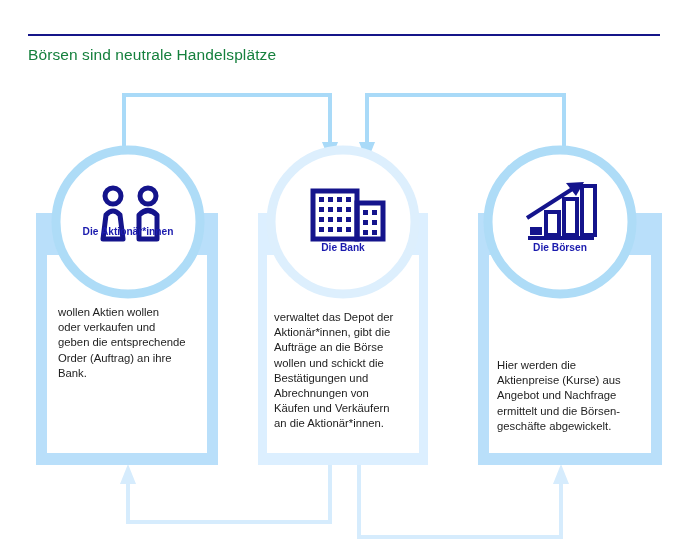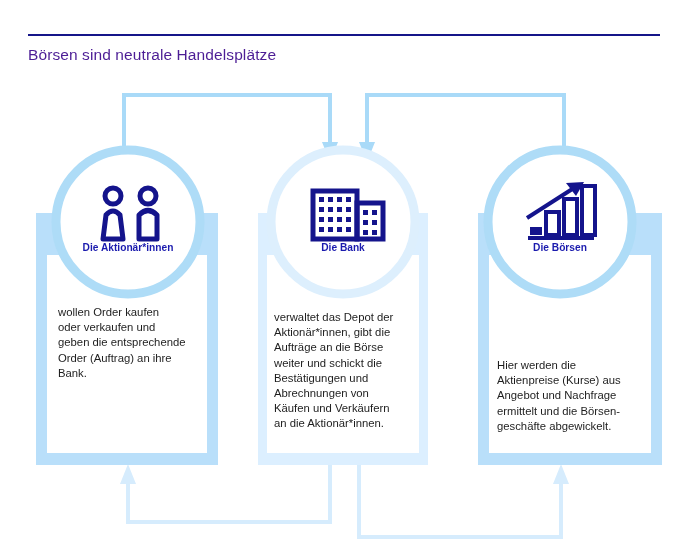--- a/index.html
+++ b/index.html
@@ -29,21 +29,21 @@
     top: 34px;
     width: 632px;
     height: 2px;
     background: #151589;
   }
   .page-title {
     position: absolute;
     left: 28px;
     top: 46px;
     font-size: 15.5px;
-    color: #4c1d95;
+    color: #15803d;
     letter-spacing: 0.1px;
     white-space: nowrap;
   }
 
   
   #artwork {
     position: absolute;
     left: 0; top: 0;
     width: 690px;
     height: 560px;
@@ -172,33 +172,33 @@
         <rect x="546" y="212" width="13" height="23" fill="none" stroke="#14148c" stroke-width="4"></rect>
         <rect x="564" y="199" width="13" height="36" fill="none" stroke="#14148c" stroke-width="4"></rect>
         <rect x="582" y="186" width="13" height="49" fill="none" stroke="#14148c" stroke-width="4"></rect>
 
         <path d="M527 218 L577 186" fill="none" stroke="#14148c" stroke-width="4"></path>
         <polygon points="584,182 566,183 576,196" fill="#14148c"></polygon>
       </g>
     </g>
   </svg>
 
-  <div class="col-label" style="left:128px; top:242px;">Die Aktionär*innen</div>
+  <div class="col-label" style="left:128px; top:226px;">Die Aktionär*innen</div>
   <div class="col-label" style="left:343px; top:242px;">Die Bank</div>
   <div class="col-label" style="left:560px; top:242px;">Die Börsen</div>
 
-  <div class="col-text" style="left:58px; top:305px; width:150px;">wollen Order kaufen
+  <div class="col-text" style="left:58px; top:305px; width:150px;">wollen Aktien wollen
 oder verkaufen und
 geben die entsprechende
 Order (Auftrag) an ihre
 Bank.</div>
   <div class="col-text" style="left:274px; top:310px; width:152px;">verwaltet das Depot der
 Aktionär*innen, gibt die
 Aufträge an die Börse
-weiter und schickt die
+wollen und schickt die
 Bestätigungen und
 Abrechnungen von
 Käufen und Verkäufern
 an die Aktionär*innen.</div>
   <div class="col-text" style="left:497px; top:310px; width:152px;margin-top:48px;">Hier werden die
 Aktienpreise (Kurse) aus
 Angebot und Nachfrage
 ermittelt und die Börsen-
 geschäfte abgewickelt.</div>
 

